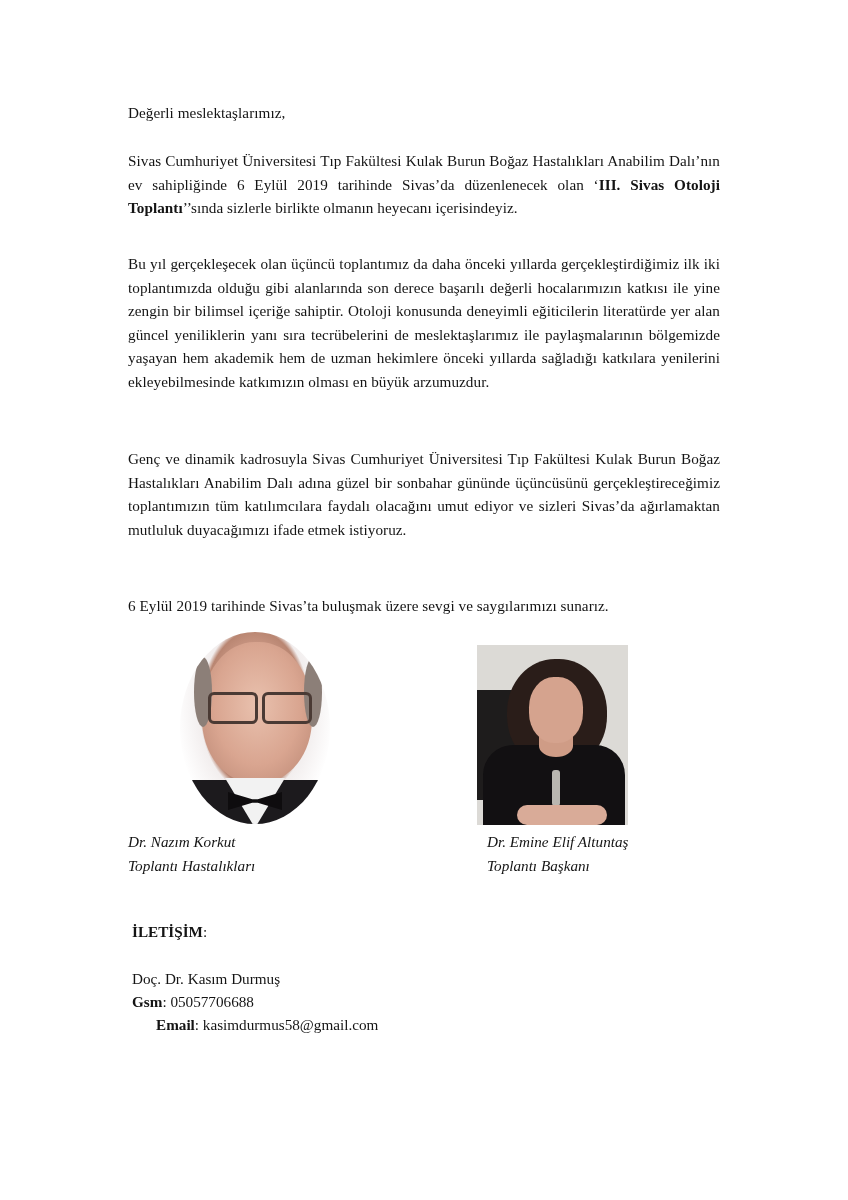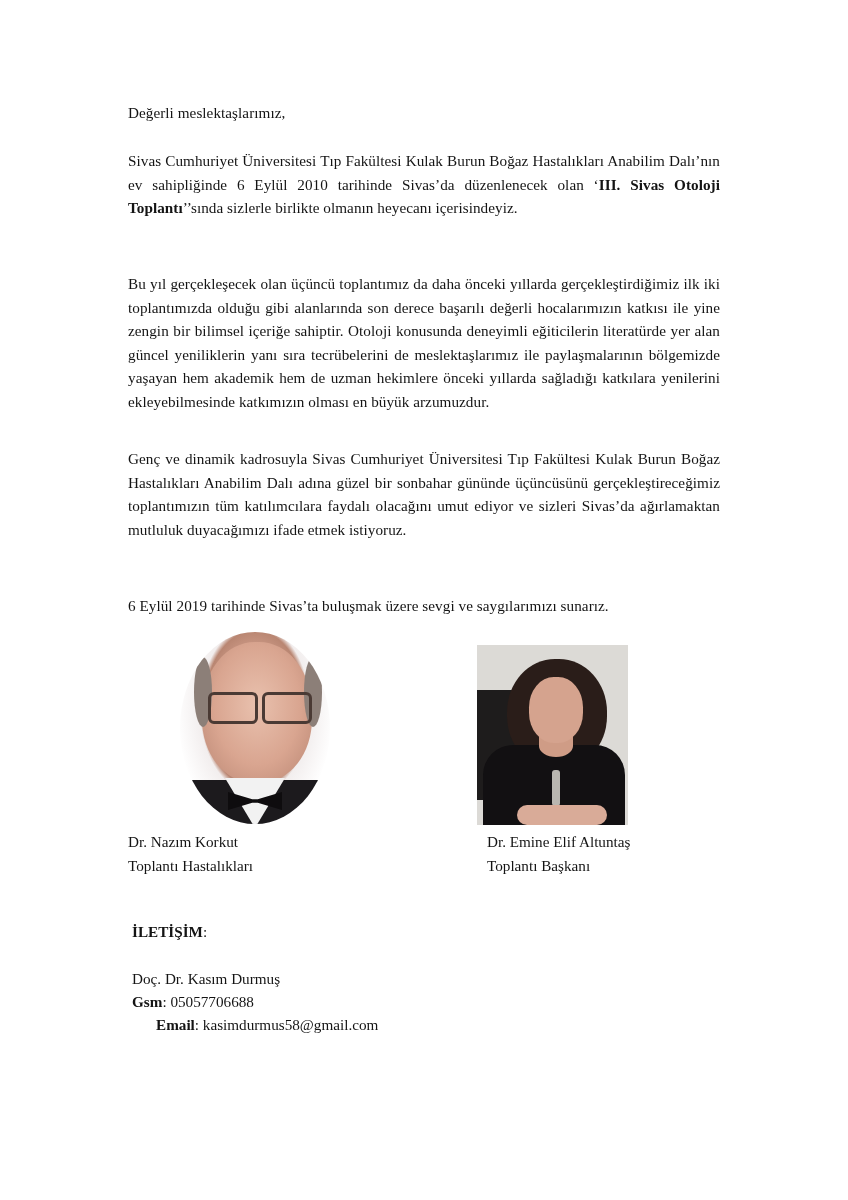--- a/index.html
+++ b/index.html
@@ -4,21 +4,21 @@
 <style>
   html, body { margin: 0; padding: 0; background: #ffffff; }
   body { width: 848px; height: 1200px; position: relative; overflow: hidden;
          font-family: "DejaVu Serif", "Liberation Serif", serif; color: #141414; }
   .page { position: absolute; left: 0; top: 0; width: 848px; height: 1020px; background: #fff; }
   .txt { position: absolute; left: 128px; width: 592px; font-size: 15.2px; line-height: 23.5px;
          font-family: "Liberation Serif", "DejaVu Serif", serif; letter-spacing: 0.05px; }
   .just { text-align: justify; text-align-last: left; }
   .greeting { top: 101px; }
   .p1 { top: 149px; }
-  .p2 { top: 272px; }
+  .p2 { top: 252px; }
   .p3 { top: 447px; }
   .p4 { top: 594px; }
   b { font-weight: bold; }
 
   .photo { position: absolute; }
   .photo-1 { left: 180px; top: 632px; width: 150px; height: 192px; border-radius: 50%;
              background: radial-gradient(ellipse at 50% 40%, #e8c3b2 0%, #d8a592 30%, #b98672 48%, #f2eeee 52%, #ffffff 75%); overflow: hidden; }
   .photo-1 .head { position: absolute; left: 22px; top: 10px; width: 110px; height: 140px; border-radius: 48% 48% 45% 45%;
                    background: radial-gradient(ellipse at 50% 45%, #e9c1ae 0%, #d9a590 55%, #b88572 100%); }
   .photo-1 .hair-l { position: absolute; left: 14px; top: 25px; width: 18px; height: 70px; border-radius: 50%; background: #8c7f78; }
@@ -32,38 +32,38 @@
 
   .photo-2 { left: 477px; top: 645px; width: 151px; height: 180px; background: #dcdad6; overflow: hidden; }
   .photo-2 .wall-dark { position: absolute; left: 0; top: 45px; width: 40px; height: 110px; background: #1e1c1c; }
   .photo-2 .hair { position: absolute; left: 30px; top: 14px; width: 100px; height: 110px; border-radius: 48%; background: #2a1d19; }
   .photo-2 .face { position: absolute; left: 52px; top: 32px; width: 54px; height: 66px; border-radius: 46%; background: #d5a38e; }
   .photo-2 .body { position: absolute; left: 6px; top: 100px; width: 142px; height: 80px; border-radius: 30px 30px 0 0; background: #121012; }
   .photo-2 .neck { position: absolute; left: 62px; top: 90px; width: 34px; height: 22px; border-radius: 0 0 50% 50%; background: #cf9c86; }
   .photo-2 .pendant { position: absolute; left: 75px; top: 125px; width: 8px; height: 36px; background: #b9b6b0; border-radius: 3px; }
   .photo-2 .hands { position: absolute; left: 40px; top: 160px; width: 90px; height: 20px; border-radius: 10px; background: #d9ab98; }
 
-  .cap { position: absolute; font-size: 15.2px; line-height: 23.5px; font-family: "Liberation Serif", "DejaVu Serif", serif; }
+  .cap { position: absolute; font-size: 15.2px; line-height: 23.5px; font-family: "Liberation Serif", "DejaVu Serif", serif; font-style: italic; }
   .cap-1 { left: 128px; top: 830px; }
   .cap-2 { left: 487px; top: 830px; }
 
   .contact { position: absolute; left: 132px; font-size: 15.2px; line-height: 23.5px; font-family: "Liberation Serif", "DejaVu Serif", serif; }
   .contact-title { top: 920px; }
   .contact-name { top: 967px; }
   .contact-gsm { top: 990px; }
   .contact-email { top: 1013px; margin-left: 24px; }
 </style>
 </head>
 <body>
 
 <div class="page">
 
   <div class="txt greeting">Değerli meslektaşlarımız,</div>
 
-  <div class="txt just p1"><span>Sivas Cumhuriyet Üniversitesi Tıp Fakültesi Kulak Burun Boğaz Hastalıkları Anabilim Dalı’nın ev sahipliğinde 6 Eylül 2010 tarihinde Sivas’da düzenlenecek olan  ‘</span><b>III. Sivas Otoloji Toplantı</b><span>’’sında sizlerle birlikte olmanın heyecanı içerisindeyiz.</span></div>
+  <div class="txt just p1"><span>Sivas Cumhuriyet Üniversitesi Tıp Fakültesi Kulak Burun Boğaz Hastalıkları Anabilim Dalı’nın ev sahipliğinde 6 Eylül 2019 tarihinde Sivas’da düzenlenecek olan  ‘</span><b>III. Sivas Otoloji Toplantı</b><span>’’sında sizlerle birlikte olmanın heyecanı içerisindeyiz.</span></div>
 
   <div class="txt just p2">Bu yıl gerçekleşecek olan üçüncü toplantımız da daha önceki yıllarda gerçekleştirdiğimiz ilk iki toplantımızda olduğu gibi alanlarında son derece başarılı değerli hocalarımızın katkısı ile yine zengin bir bilimsel içeriğe  sahiptir. Otoloji konusunda deneyimli eğiticilerin literatürde yer alan güncel yeniliklerin yanı sıra tecrübelerini de meslektaşlarımız ile paylaşmalarının bölgemizde yaşayan hem akademik hem de uzman hekimlere önceki yıllarda sağladığı katkılara yenilerini ekleyebilmesinde katkımızın olması en büyük arzumuzdur.</div>
 
   <div class="txt just p3">Genç ve dinamik kadrosuyla Sivas Cumhuriyet Üniversitesi Tıp Fakültesi Kulak Burun Boğaz Hastalıkları Anabilim Dalı adına güzel bir sonbahar gününde üçüncüsünü gerçekleştireceğimiz toplantımızın tüm katılımcılara faydalı olacağını umut ediyor ve sizleri Sivas’da ağırlamaktan mutluluk duyacağımızı ifade etmek istiyoruz.</div>
 
   <div class="txt p4">6 Eylül 2019 tarihinde Sivas’ta buluşmak üzere sevgi ve saygılarımızı sunarız.</div>
 
   <div class="photo photo-1">
     <div class="head"></div>
     <div class="hair-l"></div>

